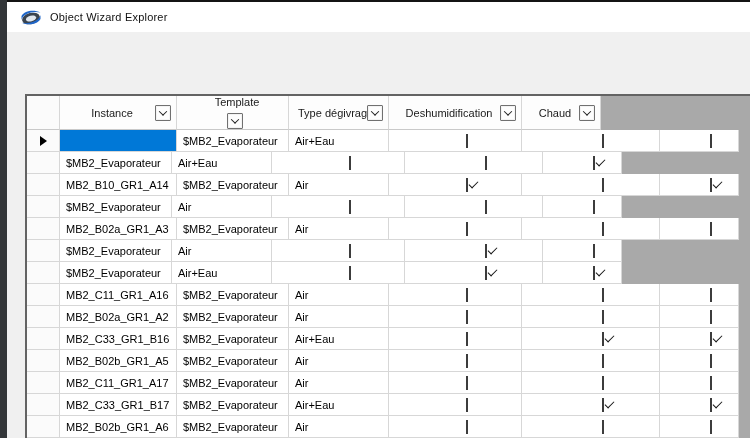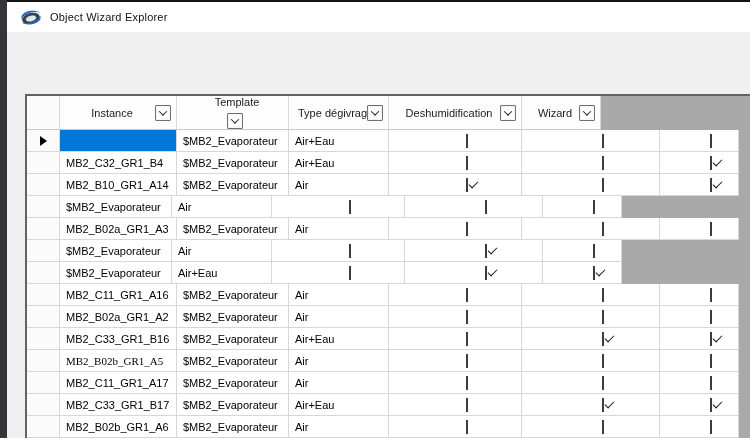--- a/index.html
+++ b/index.html
@@ -86,21 +86,21 @@
             <span class="chev"></span>
           </span>
         </div>
         <div class="cell hdr" style="width: 133px;">
           <span class="hdr-label">Deshumidification</span>
           <span class="dd-btn">
             <span class="chev"></span>
           </span>
         </div>
         <div class="cell hdr" style="width: 79px;">
-          <span class="hdr-label">Wizard</span>
+          <span class="hdr-label">Chaud</span>
           <span class="dd-btn">
             <span class="chev"></span>
           </span>
         </div>
       </div>
       <div class="grid-row">
         <div class="cell rowhdr" style="width: 33px;">
           <span class="tri-right"></span>
         </div>
         <div class="cell text selected" style="width: 117px;"></div>
@@ -111,21 +111,20 @@
         </div>
         <div class="cell check" style="width: 138px;">
           <span class="cbwrap"><span class="checkbox"></span></span>
         </div>
         <div class="cell check" style="width: 79px;">
           <span class="cbwrap"><span class="checkbox"></span></span>
         </div>
       </div>
       <div class="grid-row">
         <div class="cell rowhdr" style="width: 33px;"></div>
-        <div class="cell text" style="width: 117px;">MB2_C32_GR1_B4</div>
         <div class="cell text" style="width: 112px;">$MB2_Evaporateur</div>
         <div class="cell text" style="width: 100px;">Air+Eau</div>
         <div class="cell check" style="width: 133px;">
           <span class="cbwrap"><span class="checkbox"></span></span>
         </div>
         <div class="cell check" style="width: 138px;">
           <span class="cbwrap"><span class="checkbox"></span></span>
         </div>
         <div class="cell check" style="width: 79px;">
           <span class="cbwrap"><span class="checkbox checked"></span></span>
@@ -243,21 +242,21 @@
         </div>
         <div class="cell check" style="width: 138px;">
           <span class="cbwrap"><span class="checkbox checked"></span></span>
         </div>
         <div class="cell check" style="width: 79px;">
           <span class="cbwrap"><span class="checkbox checked"></span></span>
         </div>
       </div>
       <div class="grid-row">
         <div class="cell rowhdr" style="width: 33px;"></div>
-        <div class="cell text" style="width: 117px; font-family: Liberation Serif, serif;">MB2_B02b_GR1_A5</div>
+        <div class="cell text" style="width: 117px;">MB2_B02b_GR1_A5</div>
         <div class="cell text" style="width: 112px;">$MB2_Evaporateur</div>
         <div class="cell text" style="width: 100px;">Air</div>
         <div class="cell check" style="width: 133px;">
           <span class="cbwrap"><span class="checkbox"></span></span>
         </div>
         <div class="cell check" style="width: 138px;">
           <span class="cbwrap"><span class="checkbox"></span></span>
         </div>
         <div class="cell check" style="width: 79px;">
           <span class="cbwrap"><span class="checkbox"></span></span>

